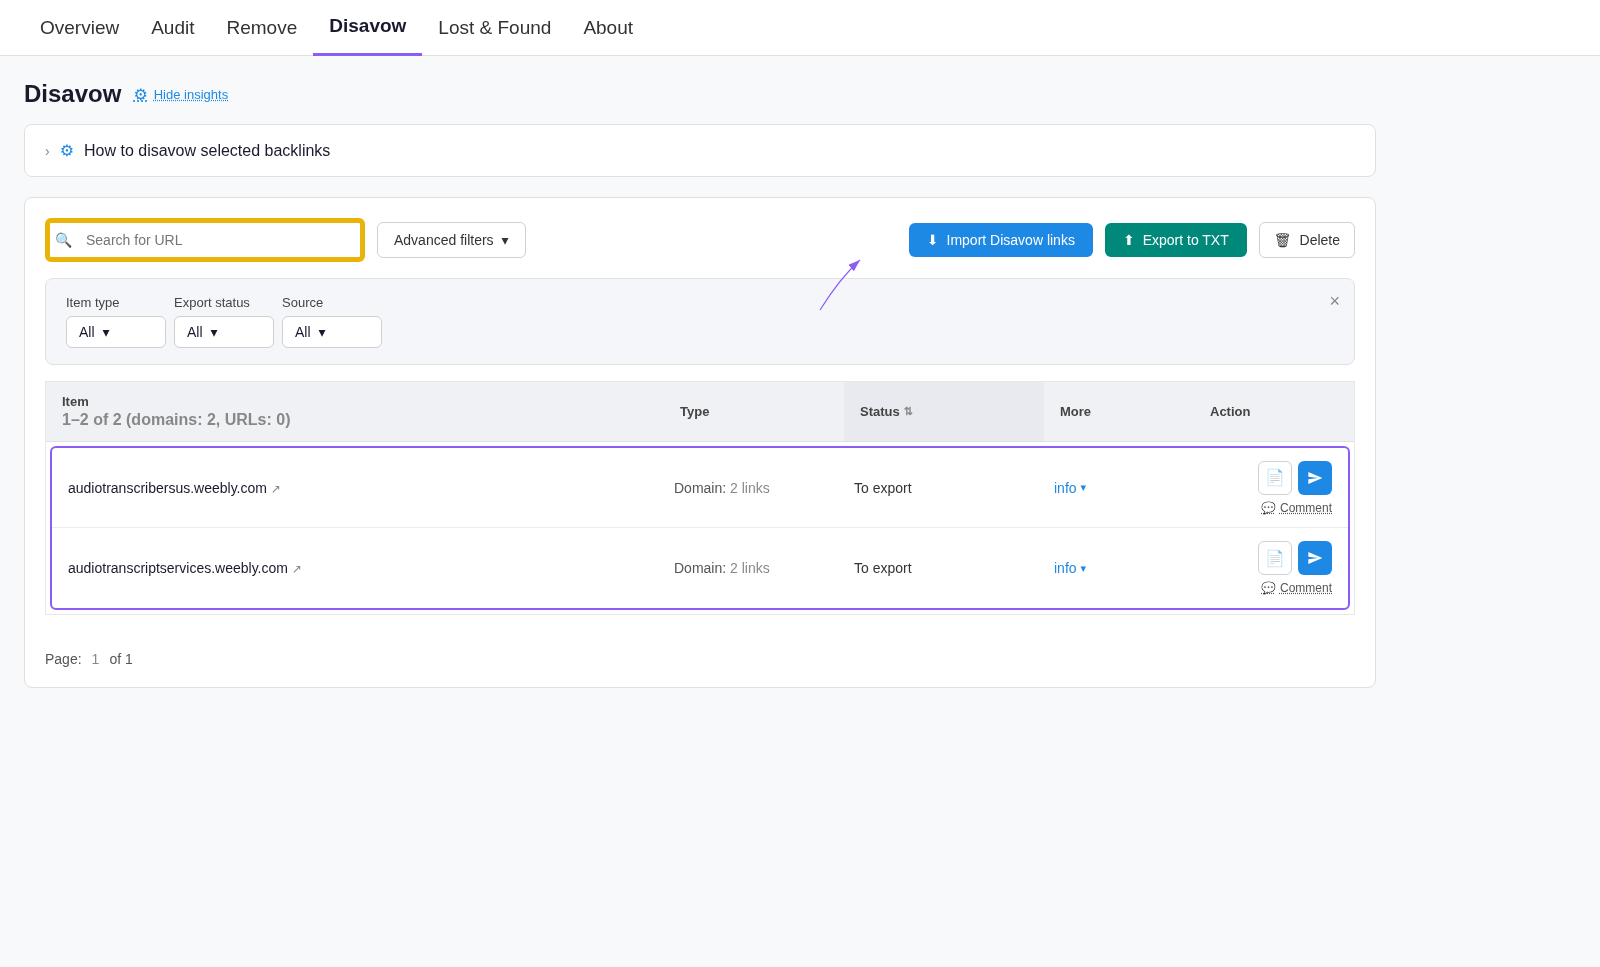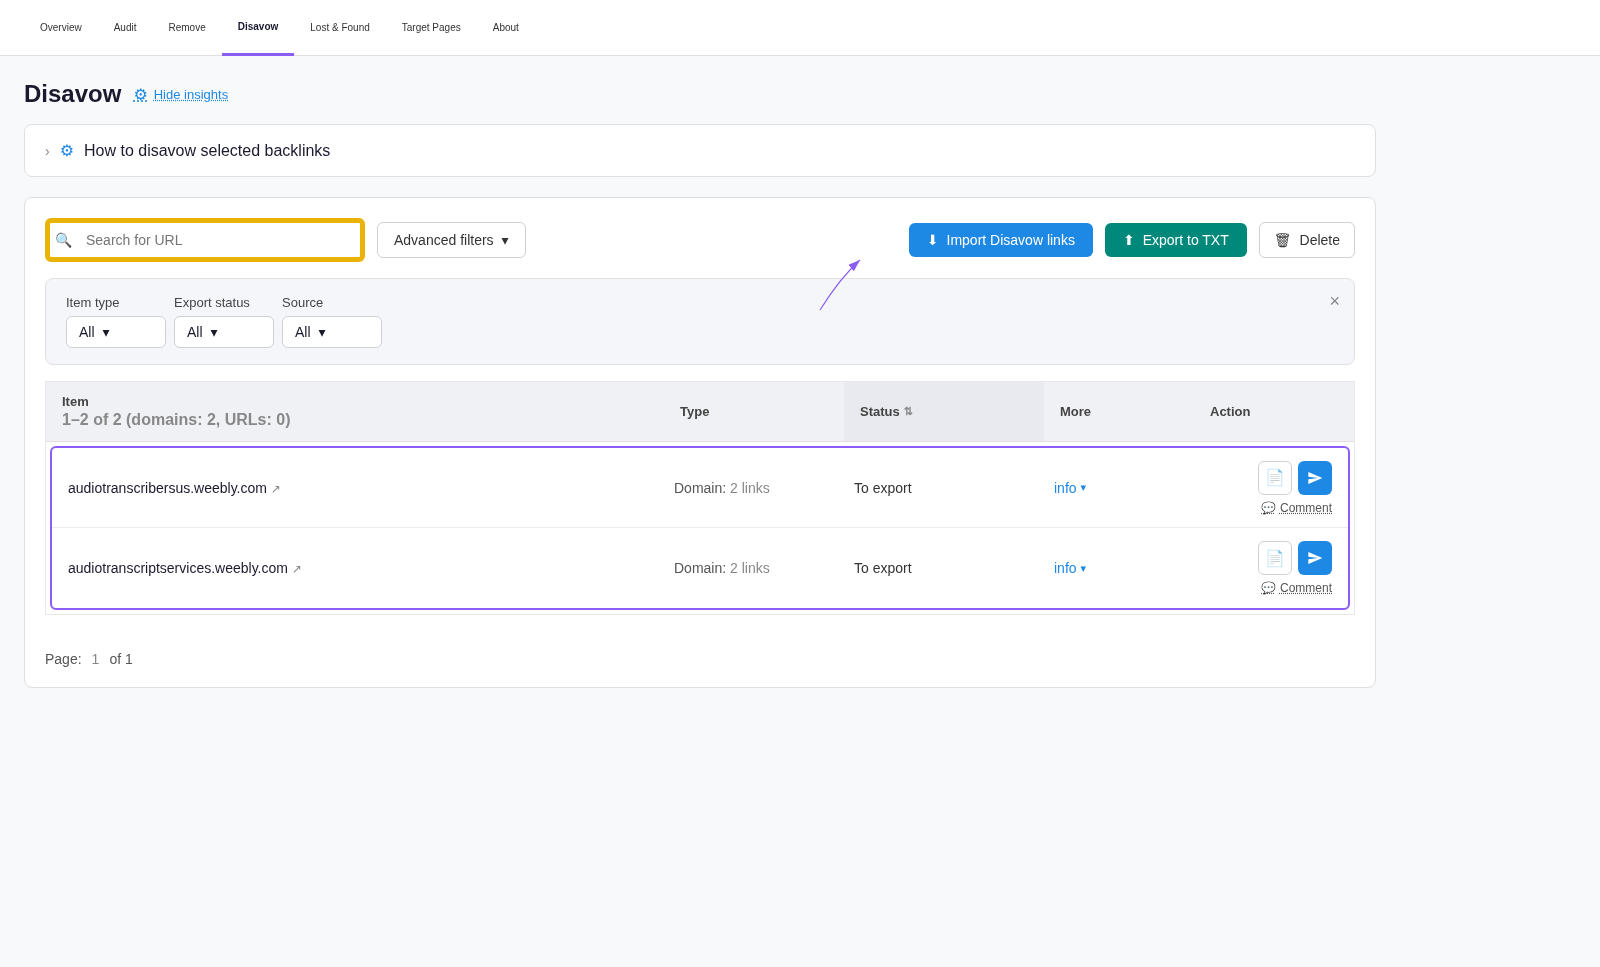--- a/index.html
+++ b/index.html
@@ -1,20 +1,20 @@
 <!DOCTYPE html>
 <html><head>
   <meta charset="utf-8">
   <style>
     * { box-sizing: border-box; margin: 0; padding: 0; }
     body { font-family: -apple-system, BlinkMacSystemFont, 'Segoe UI', sans-serif; background: #f8f9fb; color: #1a1a2e; font-size: 14px; }
 
     
     .top-nav { background: #fff; border-bottom: 1px solid #e0e0e0; display: flex; align-items: center; padding: 0 24px; height: 56px; }
-    .top-nav a { text-decoration: none; color: #333; font-size: 10px; padding: 0 16px; height: 56px; display: flex; align-items: center; }
+    .top-nav a { text-decoration: none; color: #333; font-size: 19px; padding: 0 16px; height: 56px; display: flex; align-items: center; }
     .top-nav a.active { color: #1a1a2e; font-weight: 600; border-bottom: 3px solid #8b5cf6; }
 
     
     .page { padding: 24px; max-width: 1400px; }
 
     
     .page-title-row { display: flex; align-items: center; gap: 12px; margin-bottom: 16px; }
     .page-title { font-size: 24px; font-weight: 700; }
     .hide-insights-btn { display: flex; align-items: center; gap: 6px; color: #1e88e5; font-size: 13px; cursor: pointer; text-decoration: underline dotted; background: none; border: none; }
     .gear-icon-blue { color: #1e88e5; font-size: 16px; }
@@ -84,21 +84,20 @@
   </style>
 </head>
 <body>
 
 <nav class="top-nav">
   <a href="#">Overview</a>
   <a href="#">Audit</a>
   <a href="#">Remove</a>
   <a href="#" class="active">Disavow</a>
   <a href="#">Lost &amp; Found</a>
-  <a href="#">Target Pages</a>
   <a href="#">About</a>
 </nav>
 
 <div class="page">
 
   <div class="page-title-row">
     <h1 class="page-title">Disavow</h1>
     <button class="hide-insights-btn">
       <span class="gear-icon-blue">⚙</span>
       <span>Hide insights</span>

